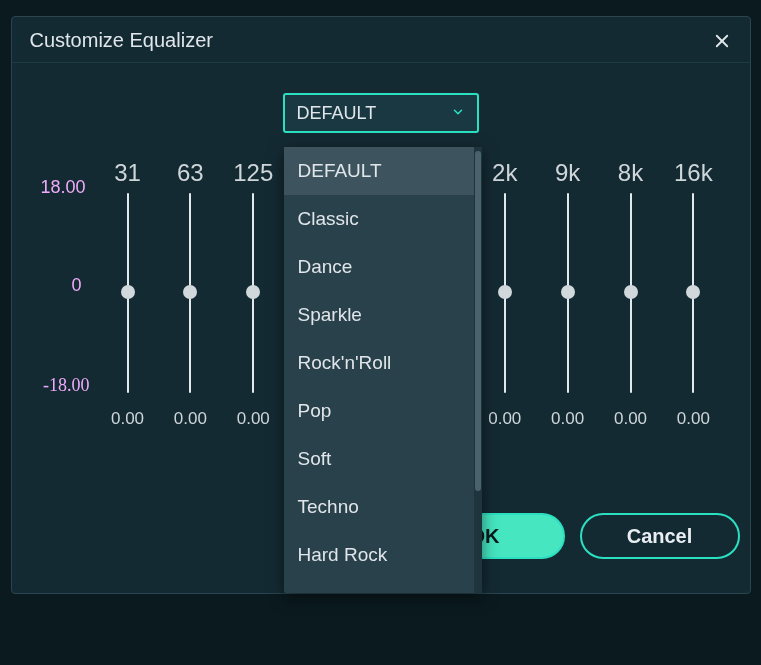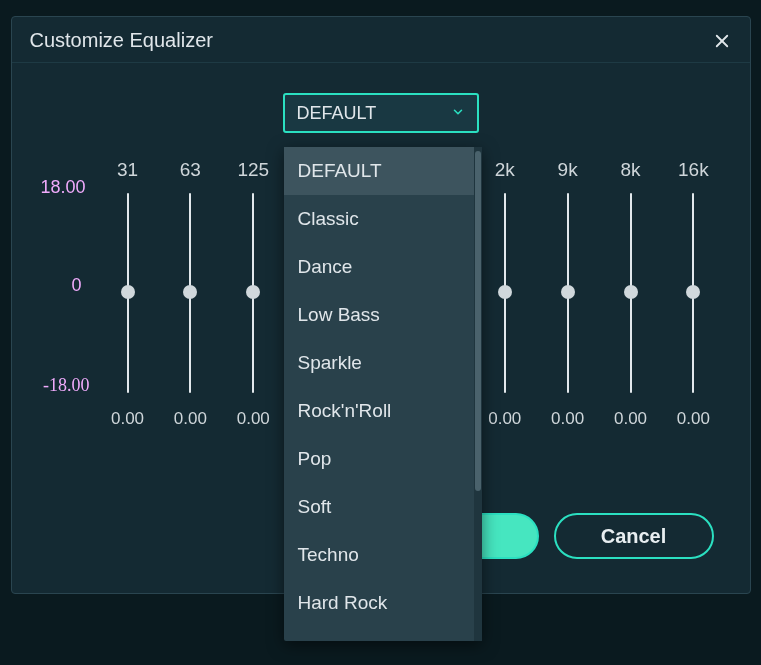--- a/index.html
+++ b/index.html
@@ -74,21 +74,21 @@
     padding: 0 8px;
   }
   .band {
     width: 60px;
     text-align: center;
     position: relative;
     display: flex;
     flex-direction: column;
     align-items: center;
   }
-  .freq { font-size: 19px; color: #cfd6da; height: 28px; }
+  .freq { font-size: 24px; color: #cfd6da; height: 28px; }
   .track {
     position: relative;
     width: 2px;
     height: 200px;
     background: #e2e8ec;
     margin-top: 6px;
     border-radius: 1px;
   }
   .thumb {
     position: absolute;
@@ -97,21 +97,21 @@
     width: 14px; height: 14px;
     background: #d0d8dc;
     border-radius: 50%;
     transform: translate(-50%,-50%);
     cursor: pointer;
   }
   .val { margin-top: 16px; font-size: 17px; color: #cfd6da; text-align: right; }
 
   .footer {
     position: absolute;
-    right: 36px;
+    right: 10px;
     bottom: 30px;
     display: flex;
     gap: 15px;
     justify-content: space-between;
   }
   .btn {
     min-width: 160px;
     height: 46px;
     border-radius: 23px;
     font-size: 20px;
@@ -269,21 +269,20 @@
       <div class="btn primary">OK</div>
       <div class="btn secondary">Cancel</div>
     </div>
   </div>
 
   <div class="dropdown">
     <div class="dropdown-items">
       <div class="dd-item highlight">DEFAULT</div>
       <div class="dd-item">Classic</div>
       <div class="dd-item">Dance</div>
-      <div class="dd-item">Low Bass</div>
       <div class="dd-item">Sparkle</div>
       <div class="dd-item">Rock'n'Roll</div>
       <div class="dd-item">Pop</div>
       <div class="dd-item">Soft</div>
       <div class="dd-item">Techno</div>
       <div class="dd-item">Hard Rock</div>
     </div>
     <div class="dd-scroll">
       <div class="dd-scroll-thumb"></div>
     </div>

